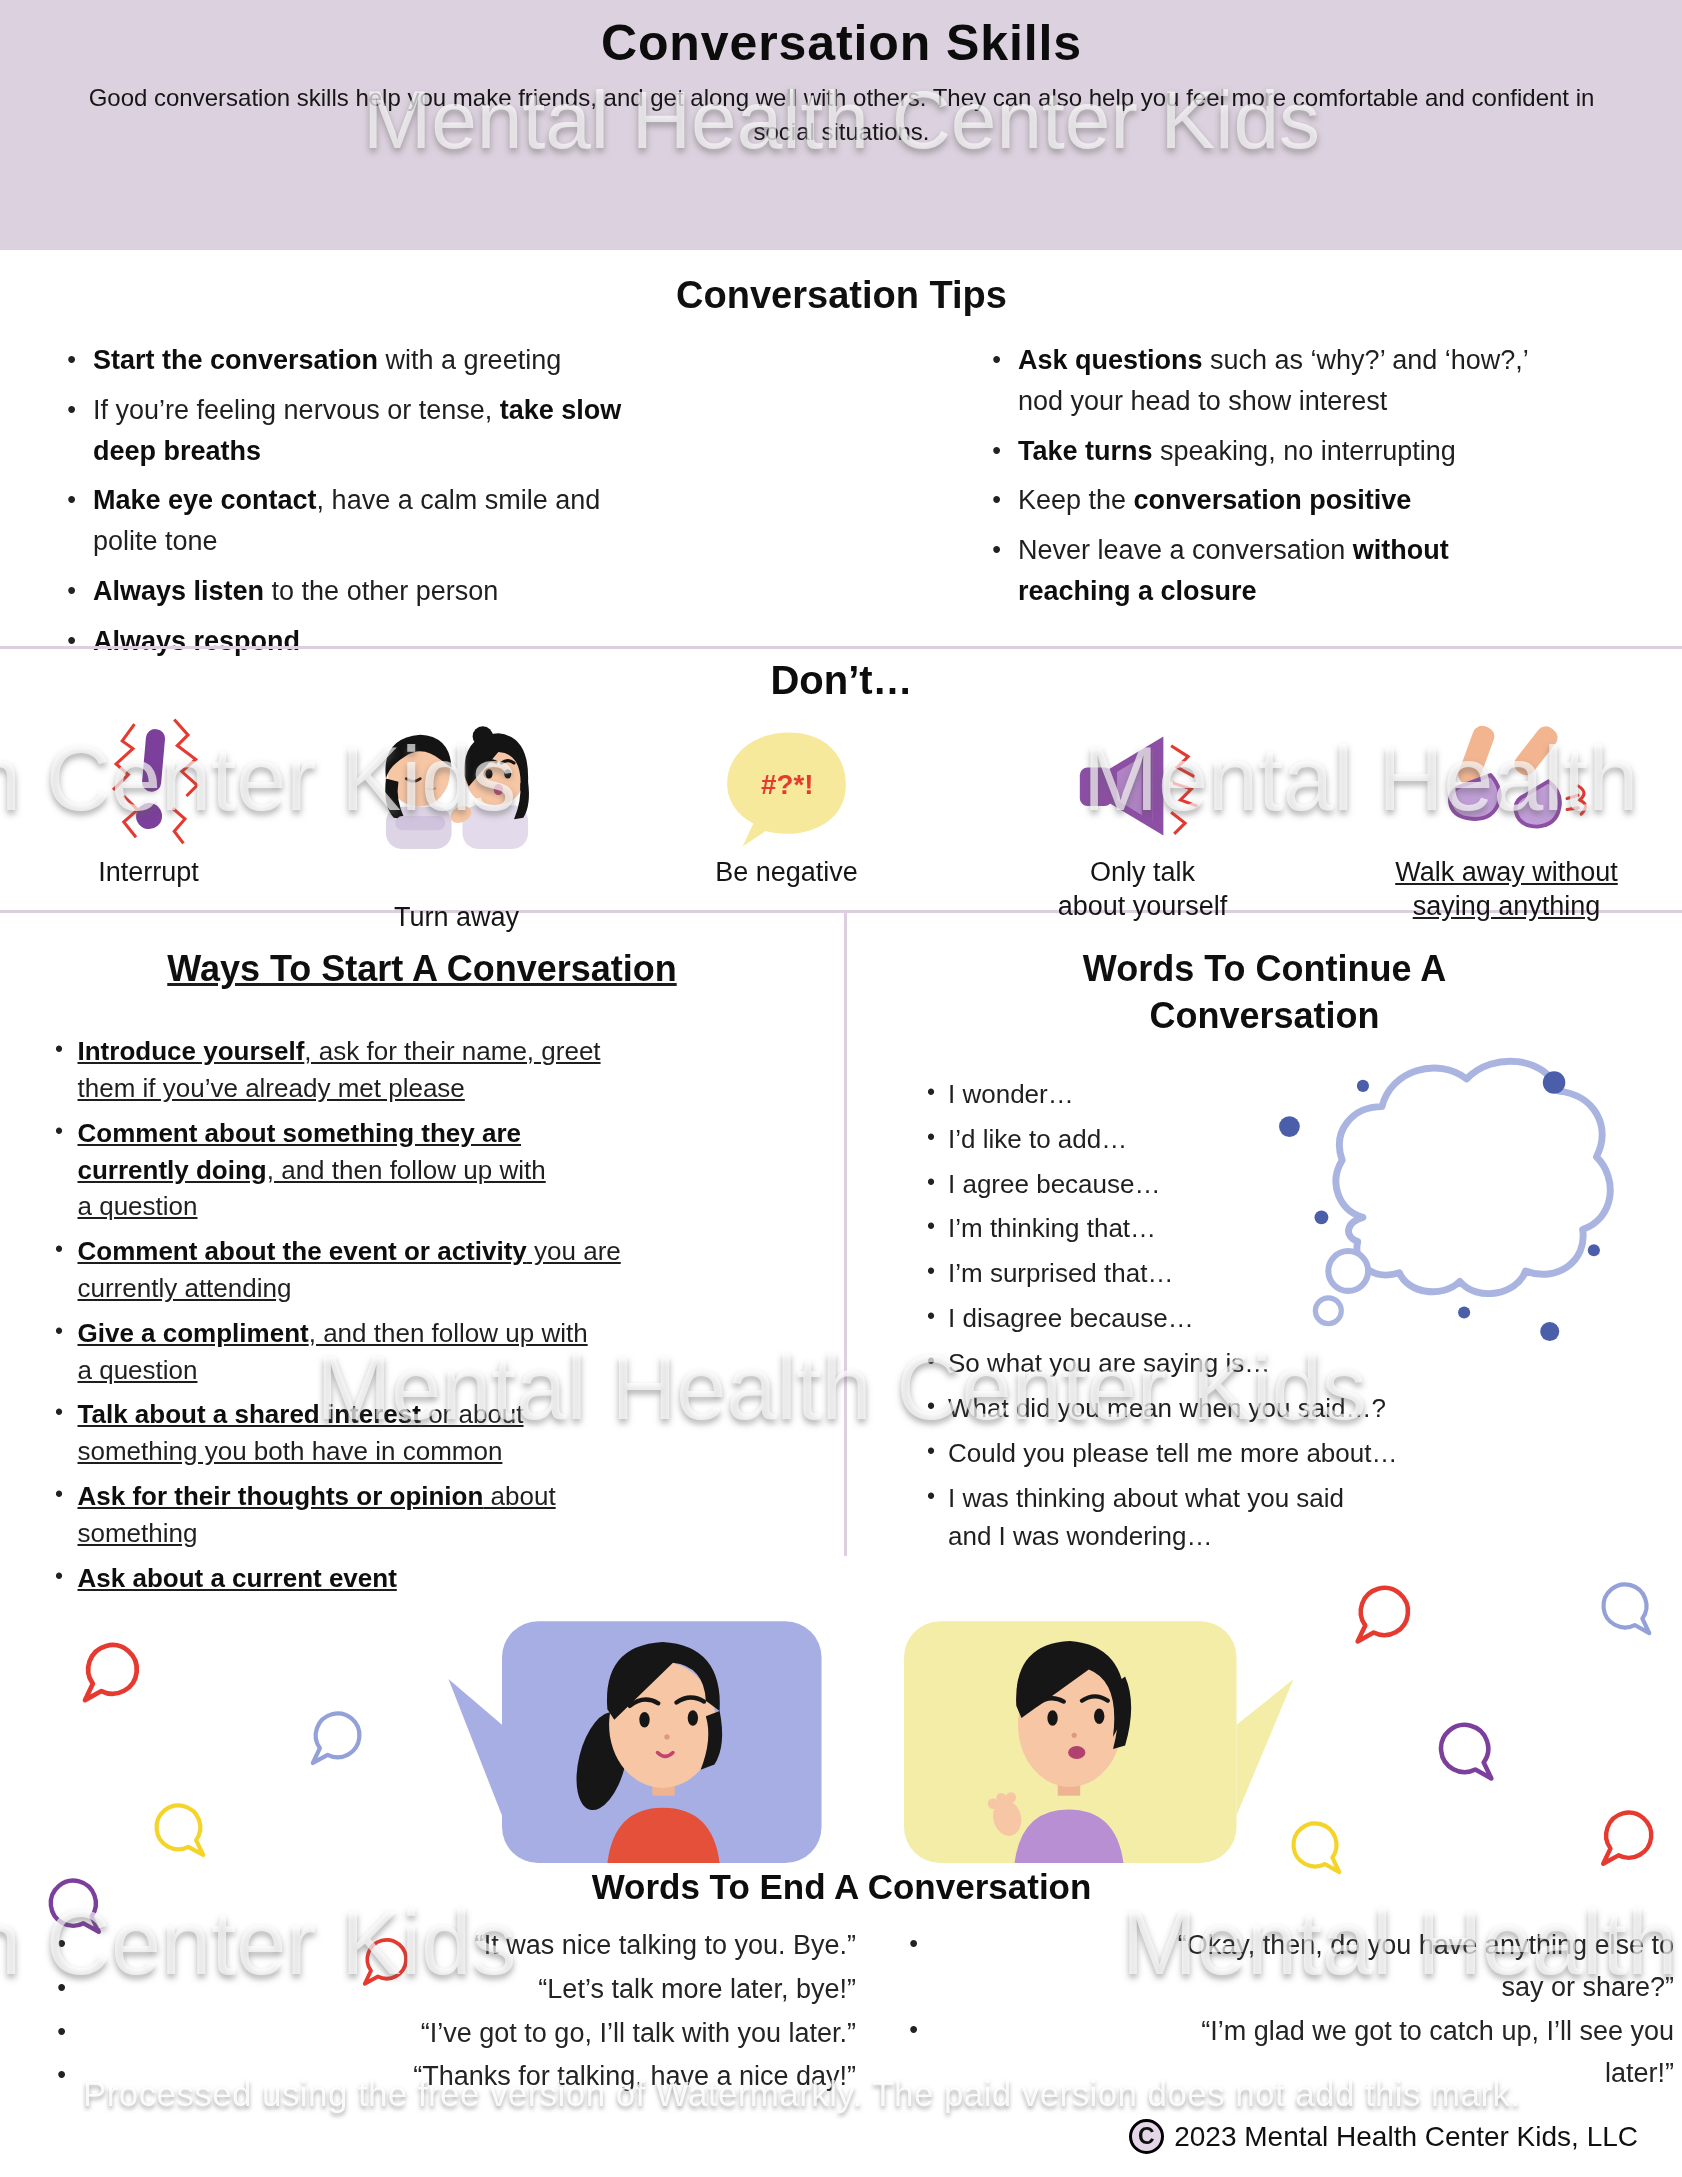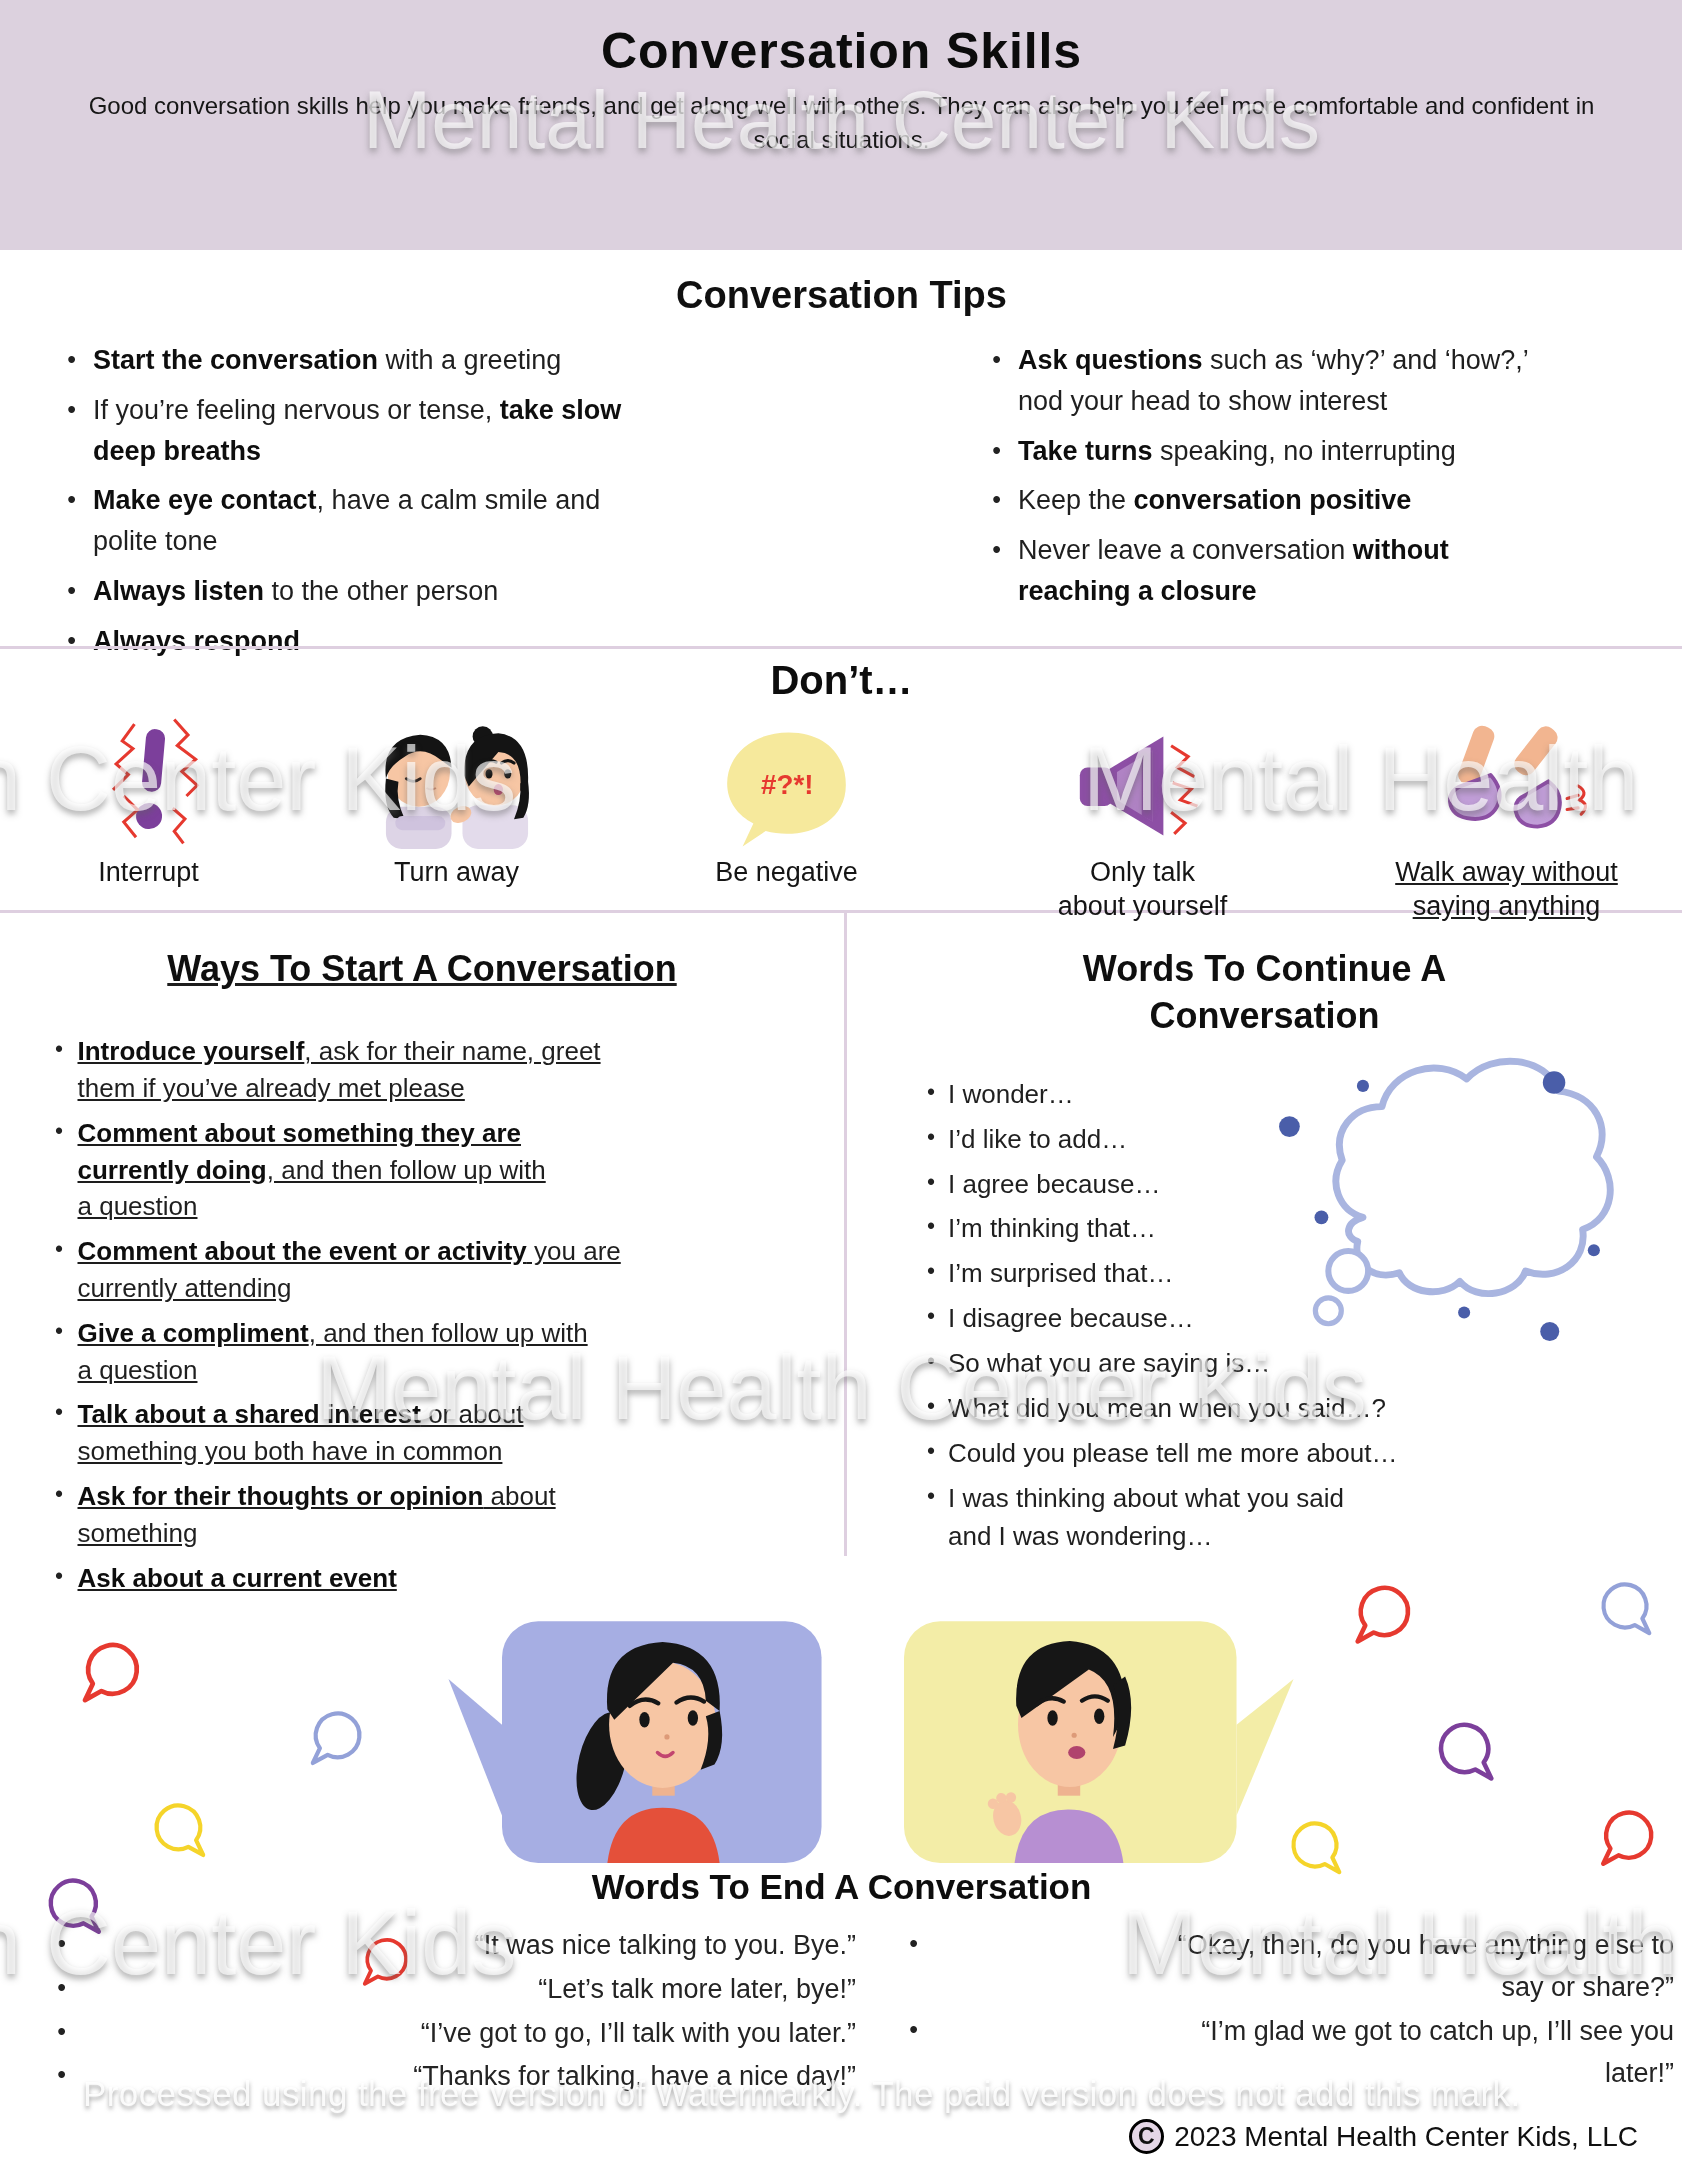--- a/index.html
+++ b/index.html
@@ -1,20 +1,20 @@
 <!DOCTYPE html>
 <html style="font-size:14px"><head>
 <meta charset="utf-8">
 <style>
   html,body{margin:0;padding:0;background:#888;}
   .page{position:relative;width:1683px;height:2177px;background:#ffffff;overflow:hidden;
         font-family:"Liberation Sans",sans-serif;color:#1d1d1d;margin:0 auto;}
   
   .header{position:absolute;top:0;left:0;width:1683px;height:250px;background:#dcd1de;text-align:center;}
-  .header h1{margin:22px 0 0;font-size:50px;font-weight:800;color:#0c0c0c;letter-spacing:0.9px;}
+  .header h1{margin:14px 0 0;font-size:50px;font-weight:800;color:#0c0c0c;letter-spacing:0.9px;}
   .header .intro{margin:8.6px auto 0;width:1565px;font-size:24px;line-height:1.42;font-weight:400;color:#161616;}
   
   .wm{position:absolute;color:rgba(255,255,255,.66);text-shadow:0 3.5px 6px rgba(95,95,95,.5);
       font-weight:500;white-space:nowrap;pointer-events:none;z-index:5;}
   .wm-header{left:50%;transform:translateX(-50%);top:73px;font-size:82px;}
   .wm-dont-left{left:-29px;top:728px;font-size:90px;}
   .wm-dont-right{left:1083px;top:728px;font-size:90px;}
   .wm-middle{left:50%;transform:translateX(-50%);top:1337px;font-size:90px;}
   .wm-bottom-left{left:-29px;top:1892px;font-size:90px;}
   .wm-bottom-right{left:1122px;top:1892px;font-size:90px;}
@@ -115,21 +115,21 @@
             <polyline points="52,104 70,122 52,138 68,158"></polyline>
             <polyline points="116,120 132,134 118,150 130,166"></polyline>
           </g>
         </svg>
       </div>
       <div class="dont-label">
         <span>Interrupt</span>
       </div>
     </div>
 
-    <div class="dont-item" style="left:314px;">
+    <div class="dont-item" style="left:314px;gap:45px;">
       <div class="icon-box">
         <svg width="164" height="135" viewBox="0 0 210 170">
 
           <rect x="14" y="116" width="84" height="54" rx="20" fill="#ddd4e6"></rect>
           <ellipse cx="56" cy="72" rx="40" ry="44" fill="#f7c6a4"></ellipse>
           <path d="M14 80 Q8 28 58 24 Q96 26 98 66 L84 56 Q60 36 38 52 Q18 64 14 80 Z" fill="#141414"></path>
           <path d="M14 80 q-4 36 10 50 l14 2 q-12 -26 -8 -48 z" fill="#141414"></path>
           <path d="M40 80 q9 7 18 0" stroke="#30241f" stroke-width="3.5" fill="none" stroke-linecap="round"></path>
           <path d="M66 92 q6 4 12 0" stroke="#c98a6e" stroke-width="2.5" fill="none"></path>
           <rect x="26" y="128" width="64" height="18" rx="9" fill="#cfc3de"></rect>

